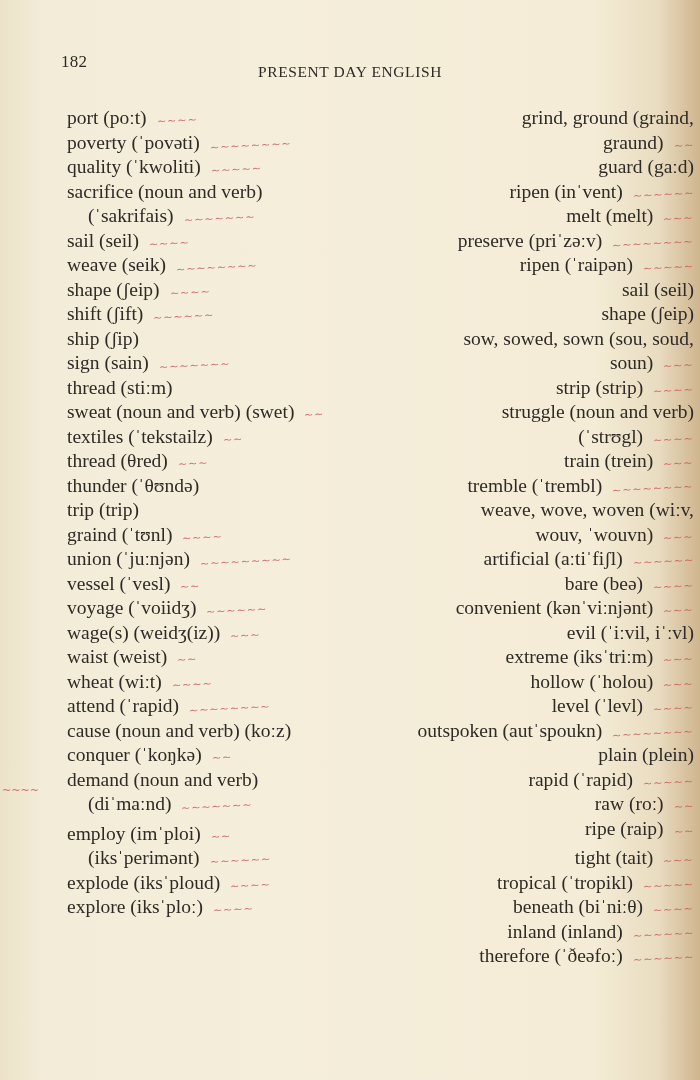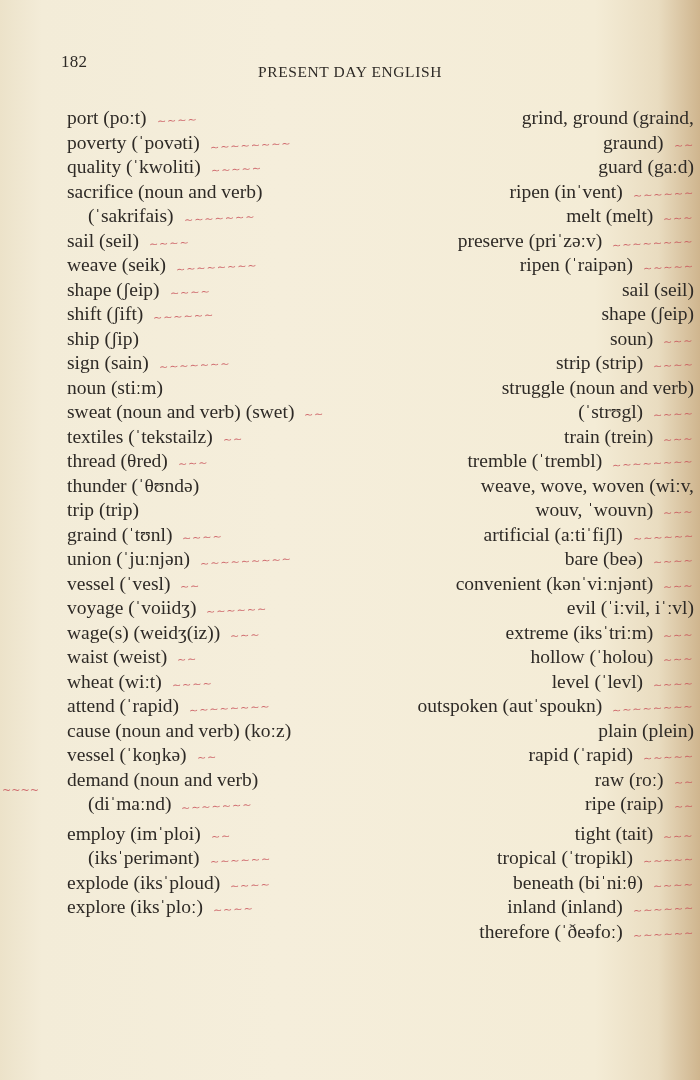--- a/index.html
+++ b/index.html
@@ -51,53 +51,54 @@
     <div class="entry"><span>poverty (ˈpovəti)</span><span class="note">~~~~~~~~</span></div>
     <div class="entry"><span>quality (ˈkwoliti)</span><span class="note">~~~~~</span></div>
     <div class="entry"><span>sacrifice (noun and verb)</span></div>
     <div class="entry indent"><span>(ˈsakrifais)</span><span class="note">~~~~~~~</span></div>
     <div class="entry"><span>sail (seil)</span><span class="note">~~~~</span></div>
     <div class="entry"><span>weave (seik)</span><span class="note">~~~~~~~~</span></div>
     <div class="entry"><span>shape (ʃeip)</span><span class="note">~~~~</span></div>
     <div class="entry"><span>shift (ʃift)</span><span class="note">~~~~~~</span></div>
     <div class="entry"><span>ship (ʃip)</span></div>
     <div class="entry"><span>sign (sain)</span><span class="note">~~~~~~~</span></div>
-    <div class="entry"><span>noun (stiːm)</span></div>
+    <div class="entry"><span>thread (stiːm)</span></div>
     <div class="entry"><span>sweat (noun and verb) (swet)</span><span class="note">~~</span></div>
     <div class="entry"><span>textiles (ˈtekstailz)</span><span class="note">~~</span></div>
     <div class="entry"><span>thread (θred)</span><span class="note">~~~</span></div>
     <div class="entry"><span>thunder (ˈθʊndə)</span></div>
     <div class="entry"><span>trip (trip)</span></div>
     <div class="entry"><span>graind (ˈtʊnl)</span><span class="note">~~~~</span></div>
     <div class="entry"><span>union (ˈjuːnjən)</span><span class="note">~~~~~~~~~</span></div>
     <div class="entry"><span>vessel (ˈvesl)</span><span class="note">~~</span></div>
     <div class="entry"><span>voyage (ˈvoiidʒ)</span><span class="note">~~~~~~</span></div>
     <div class="entry"><span>wage(s) (weidʒ(iz))</span><span class="note">~~~</span></div>
     <div class="entry"><span>waist (weist)</span><span class="note">~~</span></div>
     <div class="entry"><span>wheat (wiːt)</span><span class="note">~~~~</span></div>
     <div class="entry"><span>attend (ˈrapid)</span><span class="note">~~~~~~~~</span></div>
     <div class="entry"><span>cause (noun and verb) (koːz)</span></div>
-    <div class="entry"><span>vessel (ˈkoŋkə)</span><span class="note">~~</span></div>
+    <div class="entry"><span>conquer (ˈkoŋkə)</span><span class="note">~~</span></div>
     <div class="entry"><span>demand (noun and verb)</span></div>
     <div class="entry indent"><span>(diˈmaːnd)</span><span class="note">~~~~~~~</span></div>
     <div class="entry gap"><span>employ (imˈploi)</span><span class="note">~~</span></div>
     <div class="entry indent"><span>(iksˈperimənt)</span><span class="note">~~~~~~</span></div>
     <div class="entry"><span>explode (iksˈploud)</span><span class="note">~~~~</span></div>
     <div class="entry"><span>explore (iksˈploː)</span><span class="note">~~~~</span></div>
   </div>
 <div class="col col-right" id="right-col">
     <div class="entry"><span>grind, ground (graind,</span></div>
     <div class="entry indent"><span>graund)</span><span class="note">~~</span></div>
     <div class="entry"><span>guard (gaːd)</span></div>
     <div class="entry"><span>ripen (inˈvent)</span><span class="note">~~~~~~</span></div>
     <div class="entry"><span>melt (melt)</span><span class="note">~~~</span></div>
     <div class="entry"><span>preserve (priˈzəːv)</span><span class="note">~~~~~~~~</span></div>
     <div class="entry"><span>ripen (ˈraipən)</span><span class="note">~~~~~</span></div>
     <div class="entry"><span>sail (seil)</span></div>
     <div class="entry"><span>shape (ʃeip)</span></div>
+    <div class="entry"><span>sow, sowed, sown (sou, soud,</span></div>
     <div class="entry indent"><span>soun)</span><span class="note">~~~</span></div>
     <div class="entry"><span>strip (strip)</span><span class="note">~~~~</span></div>
     <div class="entry"><span>struggle (noun and verb)</span></div>
     <div class="entry indent"><span>(ˈstrʊgl)</span><span class="note">~~~~</span></div>
     <div class="entry"><span>train (trein)</span><span class="note">~~~</span></div>
     <div class="entry"><span>tremble (ˈtrembl)</span><span class="note">~~~~~~~~</span></div>
     <div class="entry"><span>weave, wove, woven (wiːv,</span></div>
     <div class="entry indent"><span>wouv, ˈwouvn)</span><span class="note">~~~</span></div>
     <div class="entry"><span>artificial (aːtiˈfiʃl)</span><span class="note">~~~~~~</span></div>
     <div class="entry"><span>bare (beə)</span><span class="note">~~~~</span></div>

